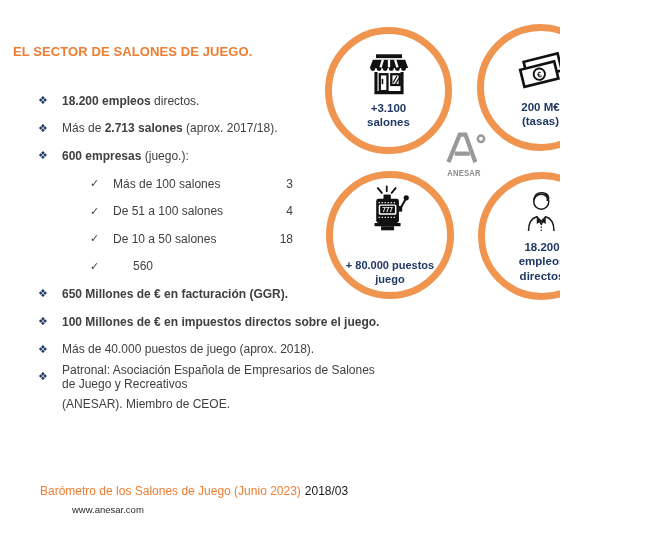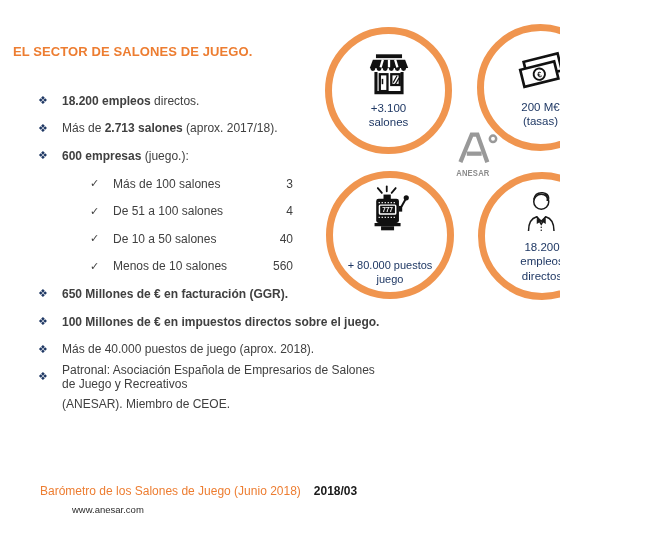--- a/index.html
+++ b/index.html
@@ -28,34 +28,34 @@
   
   .circle {
     position:absolute; border:7px solid var(--ring-orange); border-radius:50%;
     background:#fff; display:flex; flex-direction:column; align-items:center;
     justify-content:center; text-align:center;
   }
   #circle-salones { left:325px; top:27px;  width:127px; height:127px; }
   #circle-tasas   { left:477px; top:24px;  width:127px; height:127px; }
   #circle-puestos { left:326px; top:171px; width:128px; height:128px;gap:20px; }
   #circle-empleos { left:478px; top:172px; width:128px; height:128px; }
-  .caption { font-weight:normal; color:var(--navy); font-size:11.5px; line-height:1.25; margin-top:3px; }
+  .caption { font-weight:bold; color:var(--navy); font-size:11.5px; line-height:1.25; margin-top:3px; }
   #circle-puestos .caption { font-size:11px; }
   .caption span { display:block; }
   .circle svg { display:block; }
   
-  .anesar-logo { position:absolute; left:452px; top:131px; width:56px; text-align:left; }
+  .anesar-logo { position:absolute; left:436px; top:131px; width:56px; text-align:center; }
   .anesar-label {
     font-size:9px; font-weight:bold; color:var(--logo-gray);
     letter-spacing:.2px; transform:scaleX(.85); transform-origin:center; margin-top:-1px;
   }
   
   .footer-line { position:absolute; left:40px; top:484px; font-size:12px; }
   .footer-line .orange { color:var(--orange); }
-  .footer-line .code { color:#1a1a1a; font-weight:bold; margin-left:13px; }
+  .footer-line .code { color:#1a1a1a; font-weight:normal; margin-left:4px; }
   .footer-url { position:absolute; left:40px; top:504px; font-size:9.5px; color:#2b2b2b;margin-left:32px; }
   .page-num { position:absolute; left:583px; top:490px; font-size:10px; color:#1a1a1a; }
 </style>
 </head>
 <body>
 
 <div class="page">
 
   <div class="doc-title">EL SECTOR DE SALONES DE JUEGO.</div>
 
@@ -78,25 +78,24 @@
         <span class="sub-value">3</span>
       </div>
       <div class="row sub">
         <span class="marker sub-marker">✓</span>
         <span class="sub-label">De 51 a 100 salones</span>
         <span class="sub-value">4</span>
       </div>
       <div class="row sub">
         <span class="marker sub-marker">✓</span>
         <span class="sub-label">De 10 a 50 salones</span>
-        <span class="sub-value">40</span>
-      </div>
-      <div class="row sub">
-        <span class="marker sub-marker">✓</span>
-        <span class="sub-label">Menos de 10 salones</span>
+        <span class="sub-value">18</span>
+      </div>
+      <div class="row sub">
+        <span class="marker sub-marker">✓</span>
         <span class="sub-value">560</span>
       </div>
       <div class="row main">
         <span class="marker main-marker">❖</span>
         <span class="txt"><span class="b">650 Millones de € en facturación (GGR).</span></span>
       </div>
       <div class="row main">
         <span class="marker main-marker">❖</span>
         <span class="txt"><span class="b">100 Millones de € en impuestos directos sobre el juego.</span></span>
       </div>
@@ -204,18 +203,18 @@
       <g fill="none" stroke="#999999">
         <path d="M10 44 L26 5 H34 L48 44" stroke-width="6"></path>
         <line x1="19" y1="32" x2="40" y2="32" stroke-width="6"></line>
         <circle cx="56" cy="11" r="4.5" stroke-width="3.5"></circle>
       </g>
     </svg>
     <div class="anesar-label">ANESAR</div>
   </div>
 
   <div class="footer-line">
-    <span class="orange">Barómetro de los Salones de Juego (Junio 2018)</span><span class="code">2018/03</span>
+    <span class="orange">Barómetro de los Salones de Juego (Junio 2023)</span><span class="code">2018/03</span>
   </div>
   <div class="footer-url">www.anesar.com</div>
   <div class="page-num">1</div>
 
 </div>
 
 </body></html>

